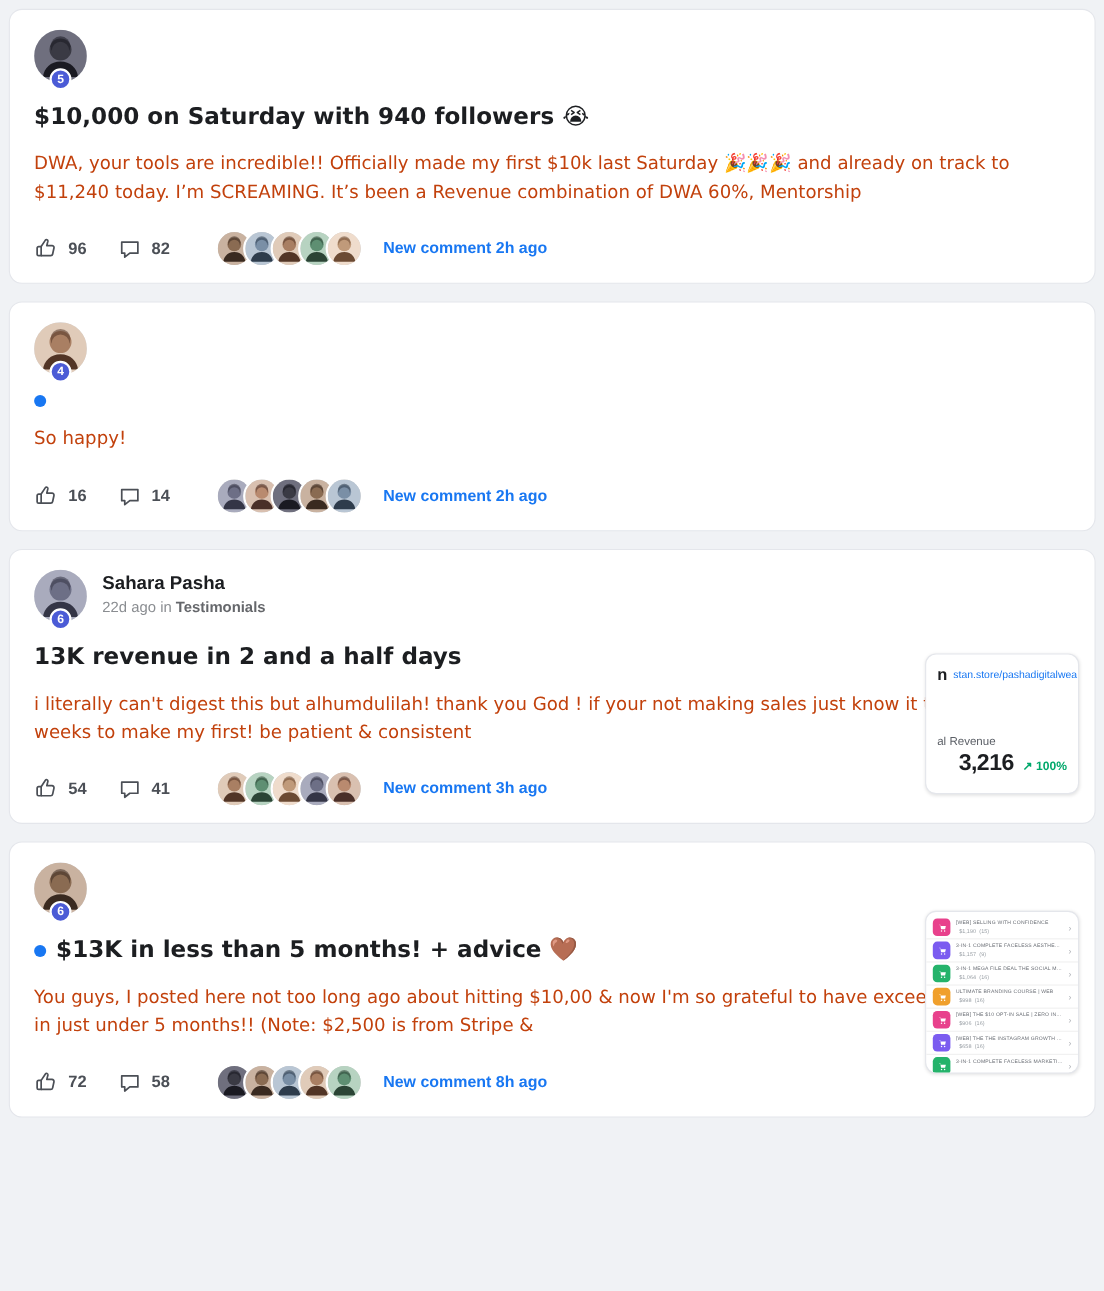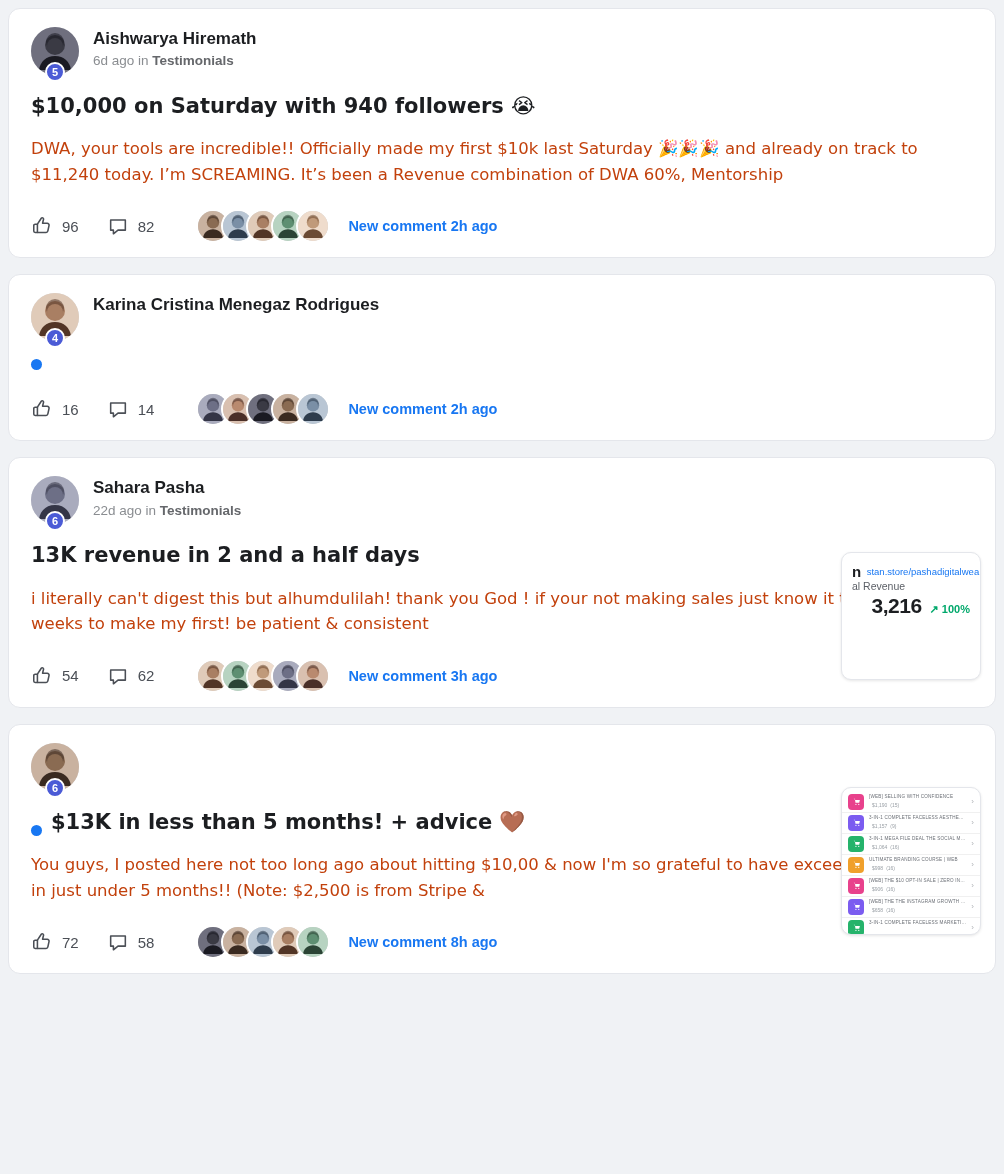--- a/index.html
+++ b/index.html
@@ -79,21 +79,21 @@
     color: #65676b;
     font-weight: 700;
   }
   .post-title {
     font-size: 21px;
     font-weight: 700;
     color: #1c1e21;
     line-height: 1.3;
     margin: 18px 0 0 0;
     display: flex;
-    align-items: flex-end;
+    align-items: center;
     flex-wrap: wrap;
     gap: 0;
   }
   .blue-dot {
     width: 11px;
     height: 11px;
     border-radius: 50%;
     background: #1877f2;
     display: inline-block;
     margin-right: 9px;
@@ -113,21 +113,21 @@
     margin-top: 22px;
   }
   .reaction {
     display: flex;
     align-items: center;
     gap: 9px;
     margin-right: 28px;
   }
   .reaction .count {
     font-size: 15px;
-    font-weight: 400;
+    font-weight: 700;
     color: #4b4f56;
   }
   .icon-like svg, .icon-comment svg { display: block; }
   .facepile {
     display: flex;
     align-items: center;
     margin-left: 14px;
     margin-right: 18px;
   }
   .facepile .face {
@@ -170,20 +170,21 @@
     gap: 6px;
     padding: 0 10px;
     font-size: 10px;
   }
   .thumb-revenue .tr-logo {
     font-size: 15px; font-weight: 800; color: #1c1e21; letter-spacing: -0.5px;
   }
   .thumb-revenue .tr-url { color: #1877f2; font-size: 9.5px; white-space: nowrap; }
   .thumb-revenue .tr-label {
     padding: 0 10px;
+    margin-top: 46px;
     font-size: 10.5px;
     color: #5b5f66;
   }
   .thumb-revenue .tr-valrow {
     padding: 0 10px;
     display: flex;
     align-items: baseline;
     gap: 8px;
     margin-top: 2px;
     justify-content: flex-end;
@@ -233,24 +234,20 @@
             <svg viewBox="0 0 48 48" width="48" height="48">
               <rect width="48" height="48" fill="#6f6f7e"></rect>
               <circle cx="24" cy="18" r="10" fill="#3a3a44"></circle>
               <path d="M24 29c-9 0-15 6-16 14h32c-1-8-7-14-16-14z" fill="#1a1a22"></path>
               <circle cx="24" cy="15" r="9" fill="#1a1a22" opacity="0.55"></circle>
               <circle cx="24" cy="19" r="8" fill="#3a3a44"></circle>
             </svg>
           </div>
           <div class="level-badge">5</div>
         </div>
-        <div class="author-block">
-          <div class="author-name">Aishwarya Hiremath</div>
-          <div class="meta-line"><span>6d ago</span> <span>in</span> <span class="cat">Testimonials</span></div>
-        </div>
       </div>
       <div class="post-title">
         <span class="emoji">$10,000 on Saturday with 940 followers 😭</span>
       </div>
       <div class="post-body emoji">DWA, your tools are incredible!! Officially made my first $10k last Saturday 🎉🎉🎉 and already on track to $11,240 today. I’m SCREAMING. It’s been a Revenue combination of DWA 60%, Mentorship</div>
       <div class="post-footer">
         <div class="reaction">
           <span class="icon-like">
             <svg width="22" height="22" viewBox="0 0 24 24" fill="none" stroke="#4b4f56" stroke-width="1.7" stroke-linejoin="round">
               <path d="M7 10v9H4.5A1.5 1.5 0 0 1 3 17.5V11.5A1.5 1.5 0 0 1 4.5 10H7z"></path>
@@ -325,26 +322,26 @@
               <rect width="48" height="48" fill="#e0cbb9"></rect>
               <circle cx="24" cy="18" r="10" fill="#a97f63"></circle>
               <path d="M24 29c-9 0-15 6-16 14h32c-1-8-7-14-16-14z" fill="#523526"></path>
               <circle cx="24" cy="15" r="9" fill="#523526" opacity="0.55"></circle>
               <circle cx="24" cy="19" r="8" fill="#a97f63"></circle>
             </svg>
           </div>
           <div class="level-badge">4</div>
         </div>
         <div class="author-block">
-          <div class="author-name">Karina Cristina Menegaz Rodrigues</div>
         </div>
       </div>
       <div class="post-title">
         <span class="blue-dot"></span>
       </div>
+      <div class="post-body emoji">So happy!</div>
       <div class="post-footer">
         <div class="reaction">
           <span class="icon-like">
             <svg width="22" height="22" viewBox="0 0 24 24" fill="none" stroke="#4b4f56" stroke-width="1.7" stroke-linejoin="round">
               <path d="M7 10v9H4.5A1.5 1.5 0 0 1 3 17.5V11.5A1.5 1.5 0 0 1 4.5 10H7z"></path>
               <path d="M7 10l4.2-6.4a1.4 1.4 0 0 1 2.5 1L12.6 9h5.1a2 2 0 0 1 2 2.4l-1.3 6A2 2 0 0 1 16.4 19H7"></path>
             </svg>
           </span>
           <span class="count">16</span>
         </div>
@@ -438,21 +435,21 @@
             </svg>
           </span>
           <span class="count">54</span>
         </div>
         <div class="reaction">
           <span class="icon-comment">
             <svg width="22" height="22" viewBox="0 0 24 24" fill="none" stroke="#4b4f56" stroke-width="1.7" stroke-linejoin="round">
               <path d="M4 5.5h16v11H12l-5 4v-4H4z"></path>
             </svg>
           </span>
-          <span class="count">62</span>
+          <span class="count">41</span>
         </div>
         <div class="facepile">
           <div class="face">
             <svg viewBox="0 0 48 48" width="30" height="30">
               <rect width="48" height="48" fill="#e0cbb9"></rect>
               <circle cx="24" cy="18" r="10" fill="#a97f63"></circle>
               <path d="M24 29c-9 0-15 6-16 14h32c-1-8-7-14-16-14z" fill="#523526"></path>
               <circle cx="24" cy="15" r="9" fill="#523526" opacity="0.55"></circle>
               <circle cx="24" cy="19" r="8" fill="#a97f63"></circle>
             </svg>

